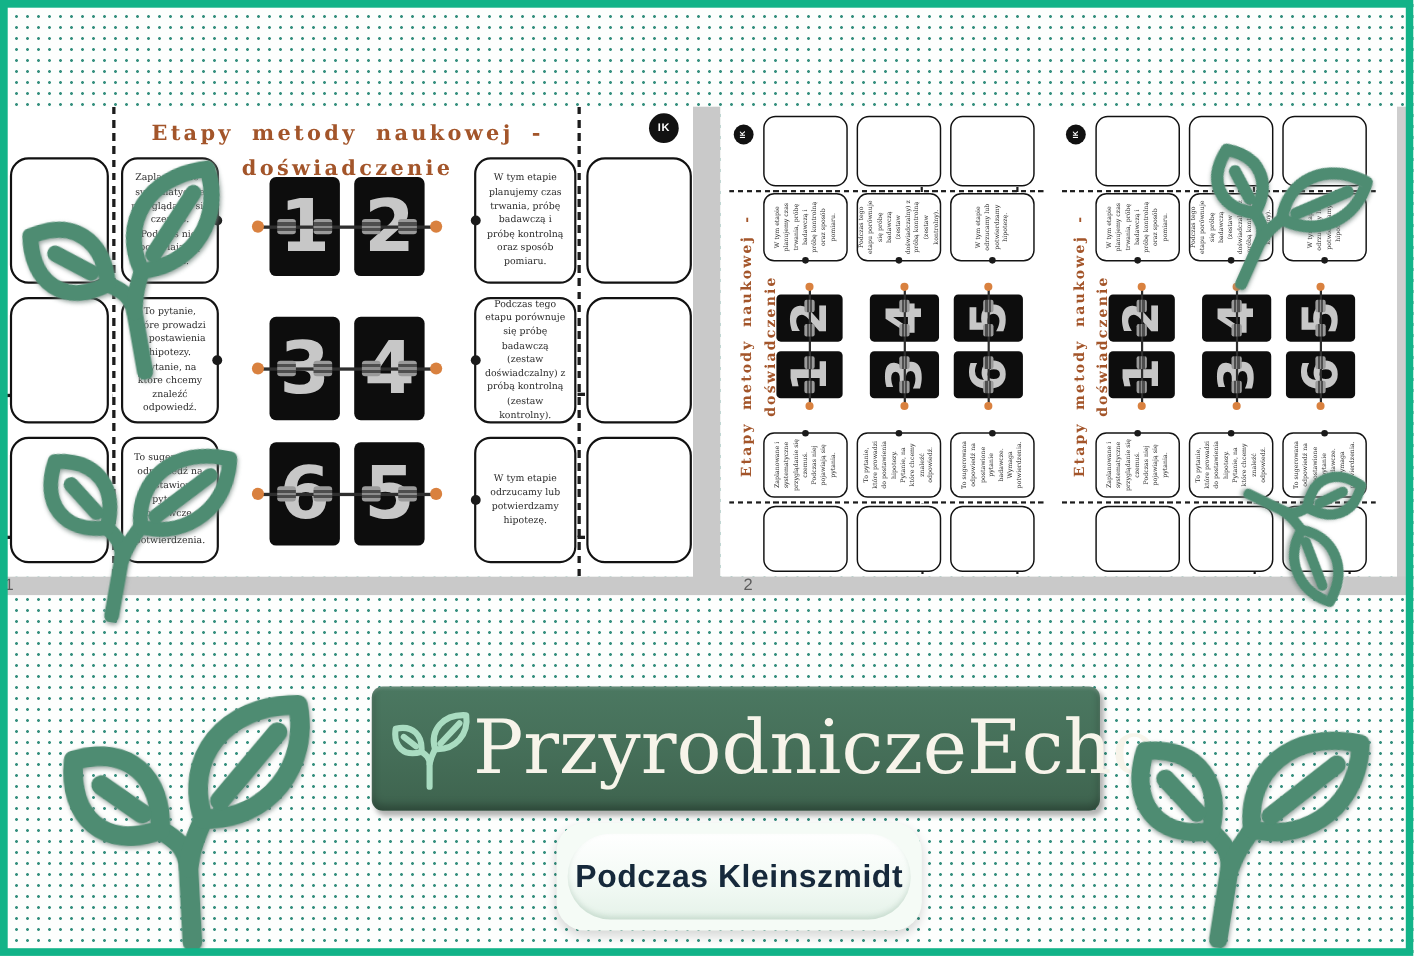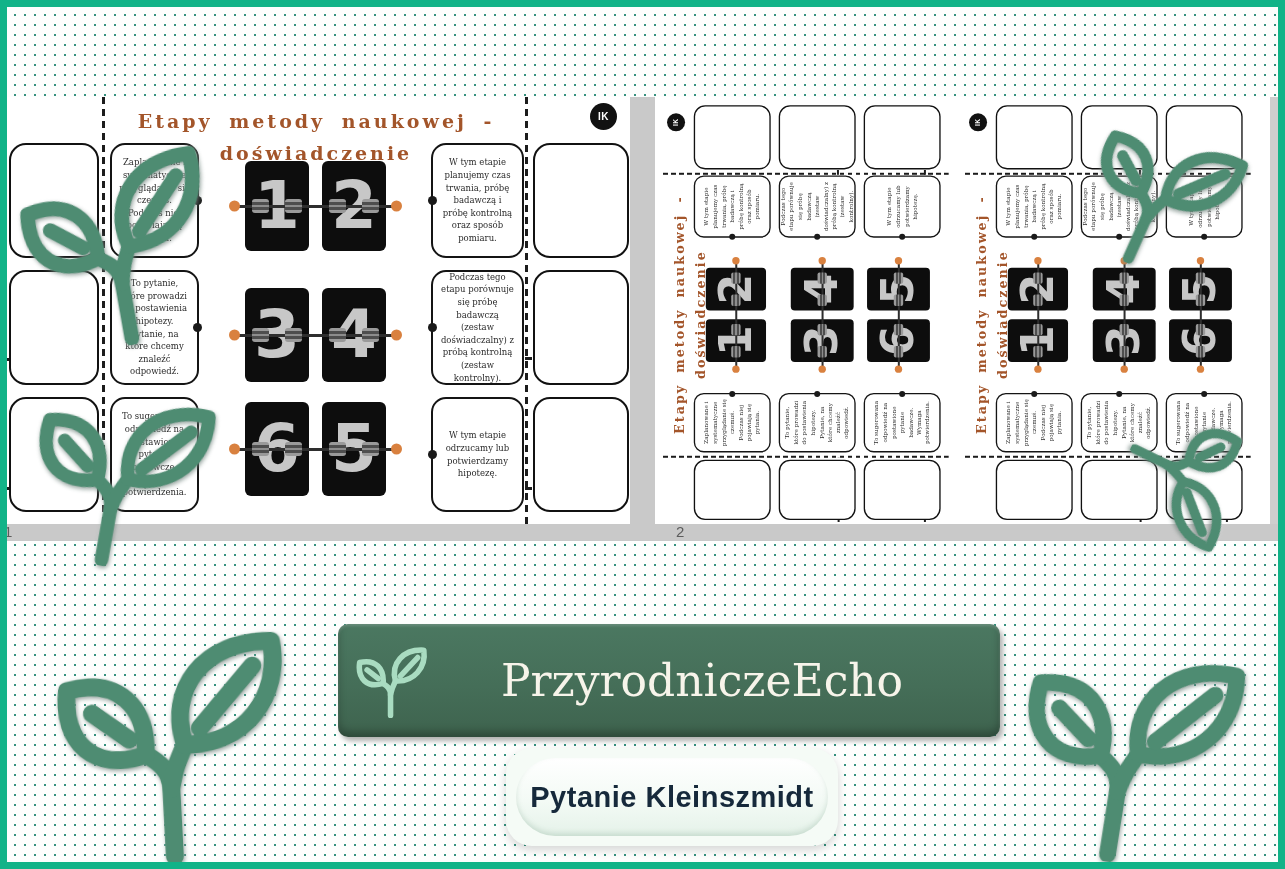--- a/index.html
+++ b/index.html
@@ -110,21 +110,21 @@
   .banner{
     position:absolute;left:338px;top:624px;width:662px;height:113px;border-radius:10px;
     background:linear-gradient(180deg,#4b7861 0%,#456e58 55%,#3e634e 100%);
     box-shadow:inset 0 2px 3px rgba(255,255,255,.18), inset 0 -5px 8px rgba(0,0,0,.28), 3px 4px 5px rgba(0,0,0,.3);
     display:flex;align-items:center;z-index:5;
   }
   .banner-leaf{width:74px;height:74px;margin-left:18px;flex:none;}
   .banner-leaf svg{display:block;width:100%;height:100%;}
   .banner-name{
     flex:1;text-align:center;color:#f7f4ea;
-    font-family:"DejaVu Serif",serif;font-size:44px;line-height:1;
+    font-family:"DejaVu Serif",serif;font-size:68px;line-height:1;
     padding-right:26px;white-space:nowrap;
   }
 
   
   .author-card{
     position:absolute;left:506px;top:748px;width:332px;height:98px;border-radius:26px;
     background:#f5fbf6;box-shadow:0 4px 10px rgba(0,0,0,.16);z-index:5;
   }
   .author-pill{
     position:absolute;inset:10px;border-radius:40px;
@@ -474,15 +474,15 @@
   <div class="banner-leaf">
     <svg viewBox="0 0 120 120">
         <use href="#sprout-shape" stroke="#a9dcc1"></use>
       </svg>
   </div>
   <div class="banner-name">PrzyrodniczeEcho</div>
 </div>
 
 <div class="author-card">
   <div class="author-pill">
-    <span class="author-name">Pytanie Kleinszmidt</span>
+    <span class="author-name">Podczas Kleinszmidt</span>
   </div>
 </div>
 
 </body></html>

